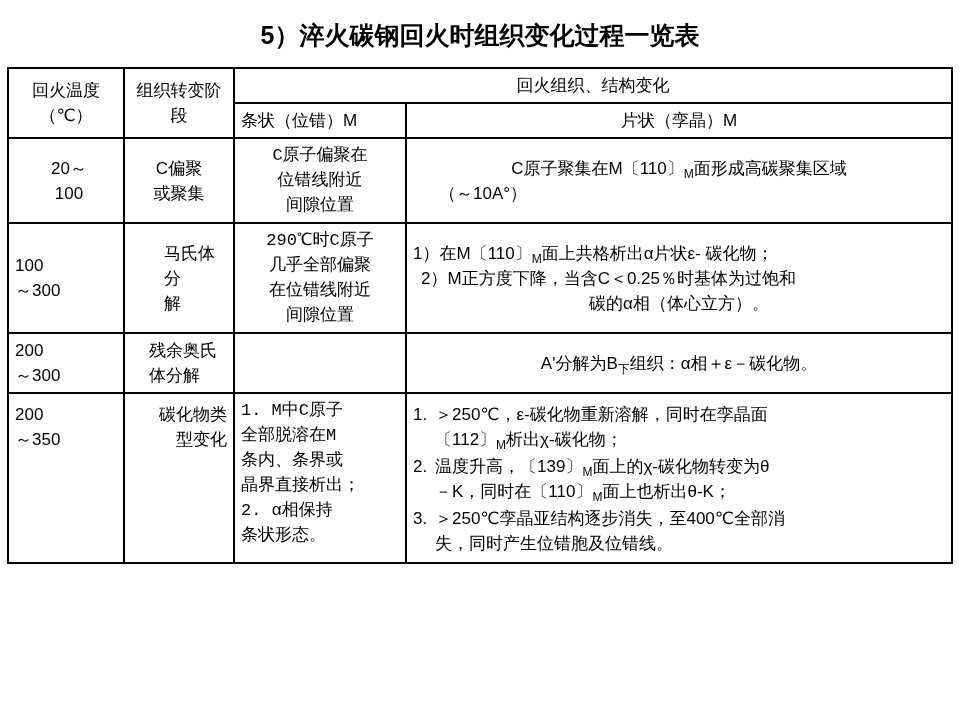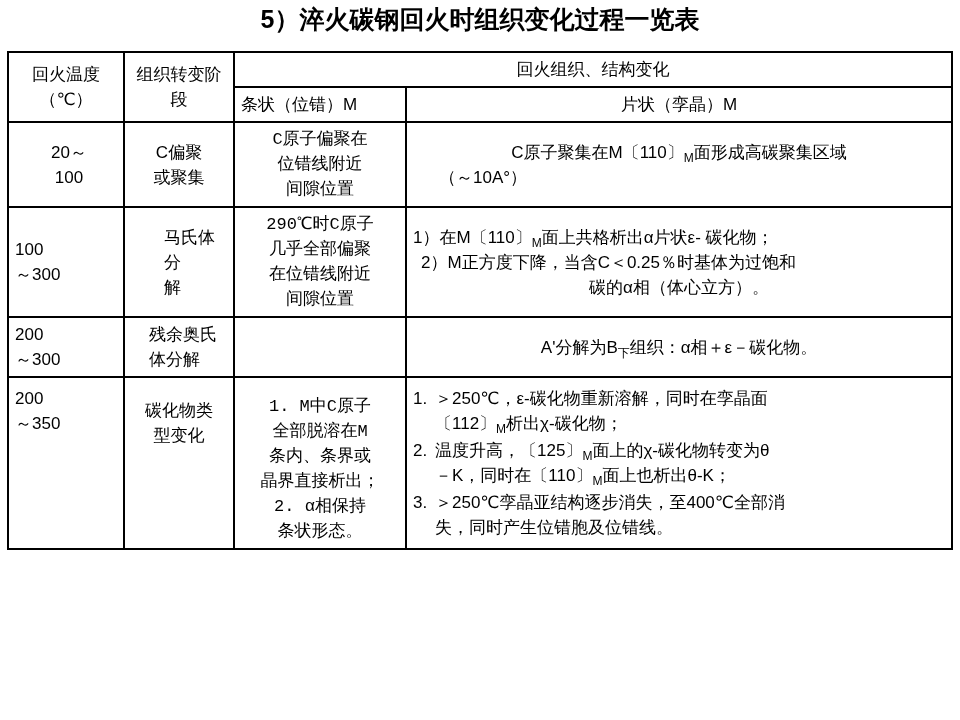--- a/index.html
+++ b/index.html
@@ -18,21 +18,21 @@
     width: 960px;
     height: 720px;
     position: relative;
     box-sizing: border-box;
   }
   .title {
     text-align: center;
     font-size: 25px;
     font-weight: bold;
     line-height: 34px;
-    padding-top: 2px;
+    padding-top: 18px;
     padding-bottom: 3px;
     letter-spacing: 0px;
   }
   table.matrix {
     border-collapse: collapse;
     width: 944px;
     margin: 12px auto;
     table-layout: fixed;
   }
   table.matrix td {
@@ -188,44 +188,44 @@
             <span>A'分解为B</span><span class="sub">下</span><span>组织：α相＋ε－碳化物。</span>
           </div>
         </td>
       </tr>
 
       <tr>
         <td class="temp-cell" style="vertical-align:top; padding-top:8px;">
           <div>200</div>
           <div>～350</div>
         </td>
-        <td class="stage-cell" style="text-align:center; vertical-align:top; padding-top:20px;border-radius:15px;">
+        <td class="stage-cell" style="text-align:right; vertical-align:top; padding-top:8px;border-radius:15px;">
           <div>碳化物类</div>
           <div>型变化</div>
         </td>
-        <td class="strip-cell" style="vertical-align:top; padding-top:16px;text-align:center;">
+        <td class="strip-cell" style="vertical-align:top; padding-top:4px;">
           <div>1. M中C原子</div>
           <div>全部脱溶在M</div>
           <div>条内、条界或</div>
           <div>晶界直接析出；</div>
           <div>2. α相保持</div>
           <div>条状形态。</div>
         </td>
         <td class="plate-cell" style="vertical-align:top; padding-top:8px;">
           <ul class="ol">
             <li>
               <span class="num">1.</span>
               <span>＞250℃，ε-碳化物重新溶解，同时在孪晶面</span>
               <div>
                 <span>〔112〕</span><span class="sub">M</span><span>析出χ-碳化物；</span>
               </div>
             </li>
             <li>
               <span class="num">2.</span>
-              <span>温度升高，〔125〕</span><span class="sub">M</span><span>面上的χ-碳化物转变为θ</span>
+              <span>温度升高，〔139〕</span><span class="sub">M</span><span>面上的χ-碳化物转变为θ</span>
               <div>
                 <span>－K，同时在〔110〕</span><span class="sub">M</span><span>面上也析出θ-K；</span>
               </div>
             </li>
             <li>
               <span class="num">3.</span>
               <span>＞250℃孪晶亚结构逐步消失，至400℃全部消</span>
               <div>
                 <span>失，同时产生位错胞及位错线。</span>
               </div>

